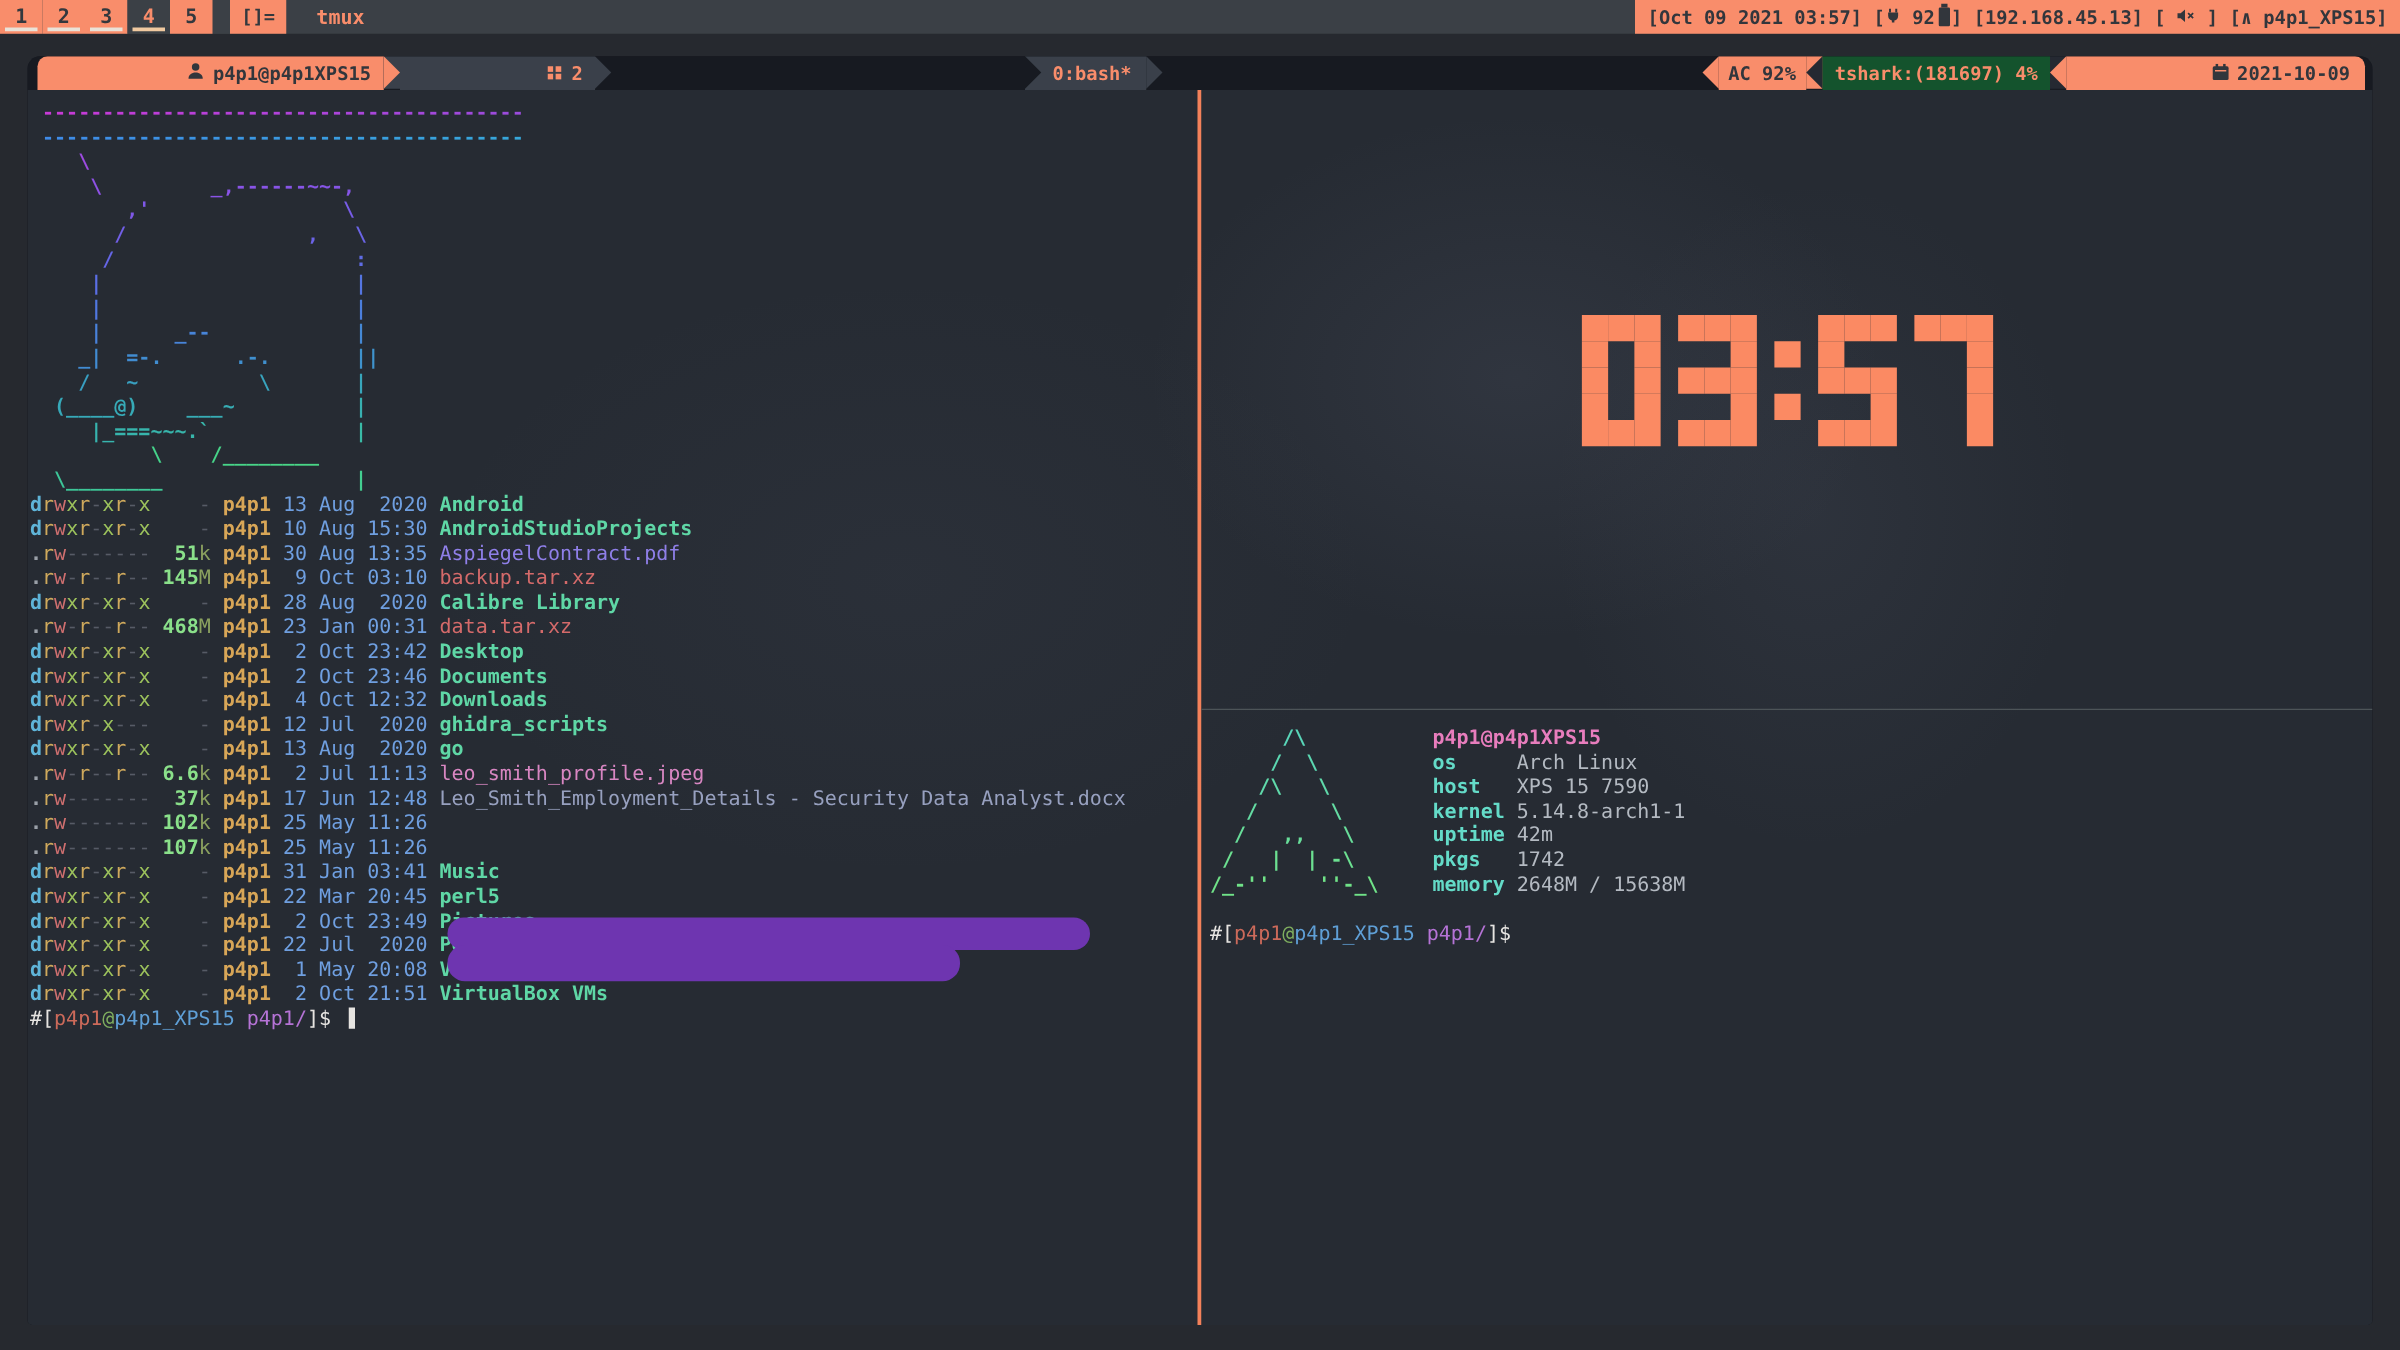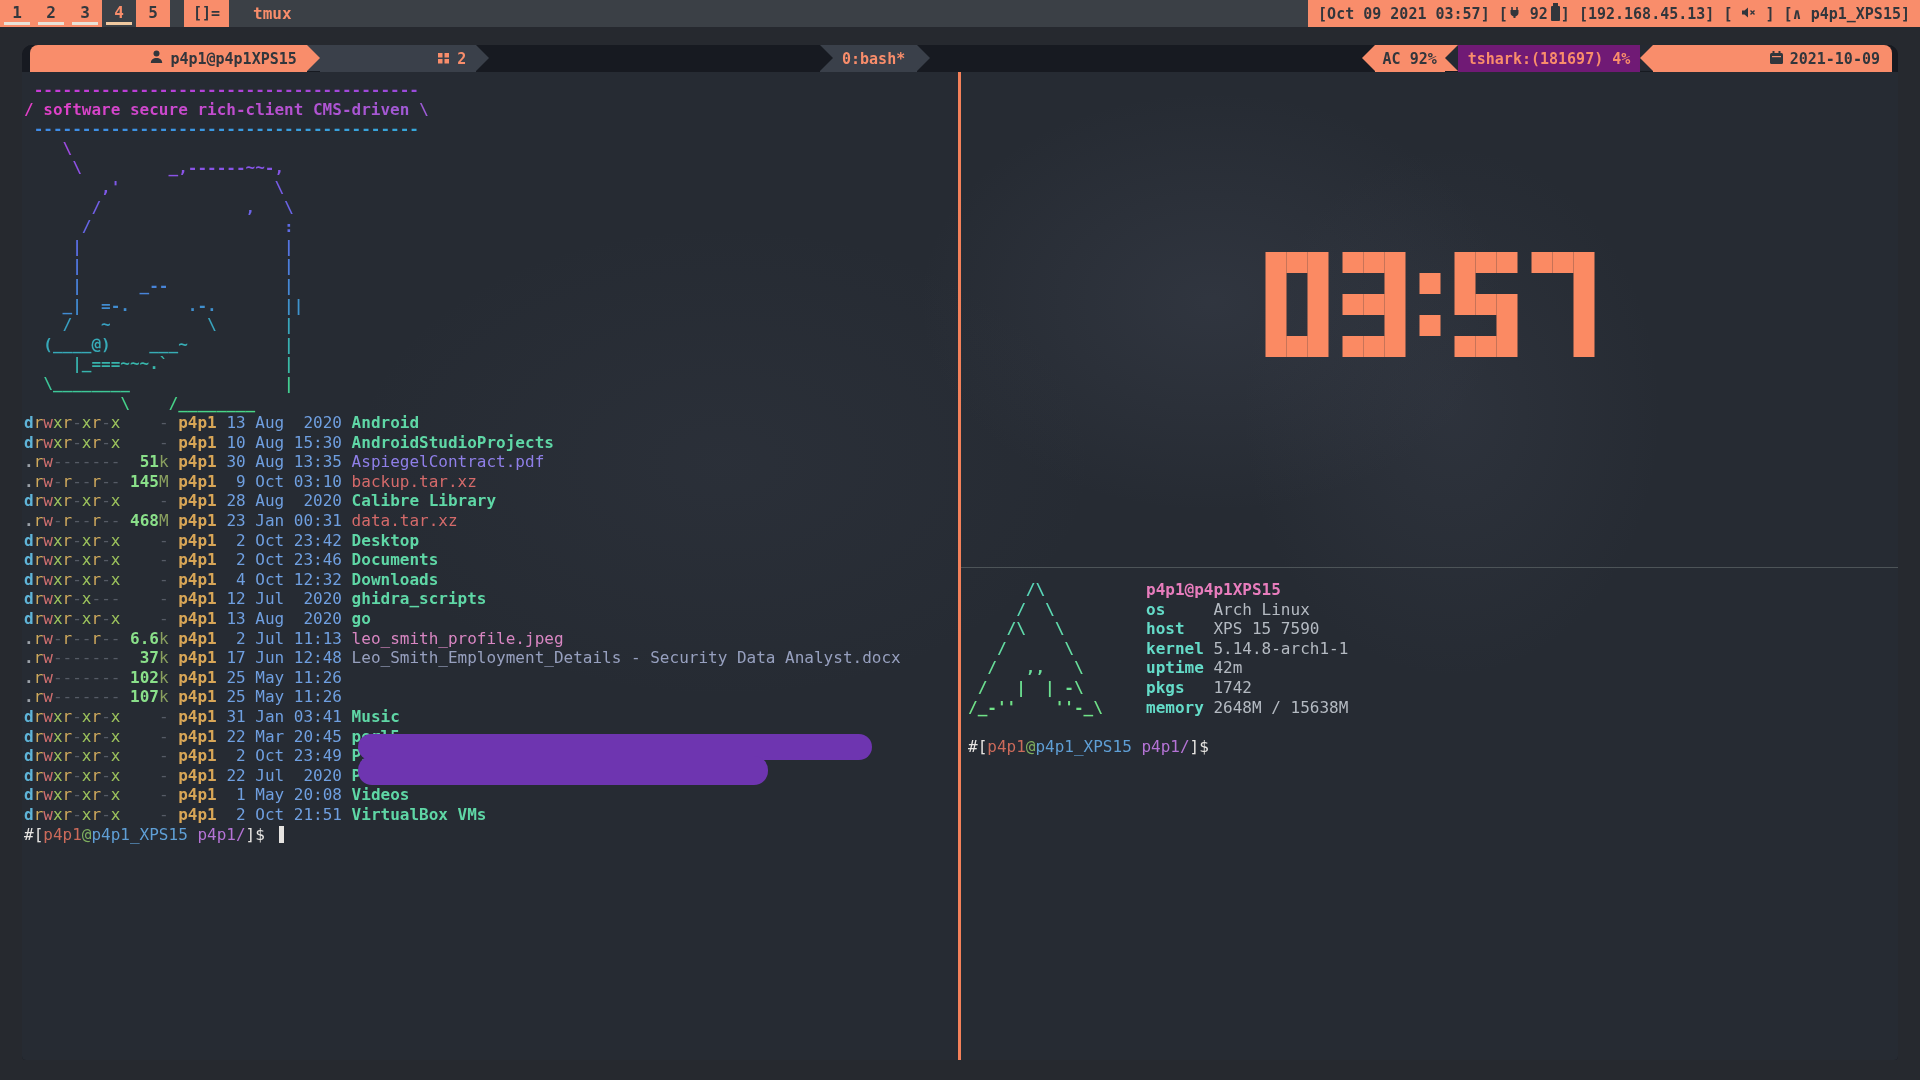--- a/index.html
+++ b/index.html
@@ -44,21 +44,21 @@
   .tri-in-l { border-top:13.5px solid transparent; border-bottom:13.5px solid transparent;
               border-left:13px solid #171a21; margin-right:-13px; position:relative; z-index:2; }
   .sb-center .seg-dark { padding:0 12px 0 22px; }
   .sb-right { position:absolute; right:6px; top:0; display:flex; height:27px; }
   .tri-l-salmon { border-top:13.5px solid transparent; border-bottom:13.5px solid transparent;
                   border-right:13px solid #f98d6b; }
   .tri-l-dark { border-top:13.5px solid transparent; border-bottom:13.5px solid transparent;
                 border-right:13px solid #252932; background:#f98d6b; }
   .tri-l-salmon2 { border-top:13.5px solid transparent; border-bottom:13.5px solid transparent;
                    border-right:13px solid #f98d6b; background:#252932; }
-  .seg-proc { background:#701a75; color:#f98d6b; padding:0 10px; }
+  .seg-proc { background:#14532d; color:#f98d6b; padding:0 10px; }
   .seg-date { background:#f98d6b; color:#32363c; padding:0 12px 0 8px; border-radius:0 8px 0 0; }
 
   
   .term-body { position:absolute; top:27px; left:0; right:0; bottom:0; display:flex;
     background:
       radial-gradient(420px 300px at 1190px 230px, rgba(110,116,138,.14), transparent 70%),
       radial-gradient(300px 380px at 1430px 340px, rgba(100,106,126,.12), transparent 70%),
       radial-gradient(520px 330px at 700px 390px, rgba(96,102,122,.08), transparent 72%),
       #262b33; }
   .left-pane { width:936px; position:relative; padding:8px 0 0 2px; overflow:hidden; }
@@ -186,36 +186,35 @@
           <span>2021-10-09</span>
         </div>
       </div>
     </div>
 
     <div class="term-body">
 
       <div class="left-pane">
         <div id="ascii-block">
             <div class="mono lol" style="--c1: #c93ad6; --c2: #5a64e4;"> ----------------------------------------</div>
-            <div class="mono lol" style="--c1: #e43fc8; --c2: #3f7fe8;">/ software secure rich-client CMS-driven \</div>
             <div class="mono lol" style="--c1: #3f8ae8; --c2: #2bd0c8;"> ----------------------------------------</div>
             <div class="mono lol" style="--c1: #a04ae2; --c2: #745de8;">    \</div>
             <div class="mono lol" style="--c1: #9150e6; --c2: #6764e8;">     \         _,------~~-,</div>
             <div class="mono lol" style="--c1: #8256e8; --c2: #5c6de6;">        ,'                \</div>
             <div class="mono lol" style="--c1: #745de8; --c2: #5276e2;">       /               ,   \</div>
             <div class="mono lol" style="--c1: #6764e8; --c2: #4a80dc;">      /                    :</div>
             <div class="mono lol" style="--c1: #5c6de6; --c2: #428ad4;">     |                     |</div>
             <div class="mono lol" style="--c1: #5276e2; --c2: #3c94cc;">     |                     |</div>
             <div class="mono lol" style="--c1: #4a80dc; --c2: #389ec4;">     |      _--            |</div>
             <div class="mono lol" style="--c1: #428ad4; --c2: #36a8ba;">    _|  =-.      .-.       ||</div>
             <div class="mono lol" style="--c1: #389ec4; --c2: #38bca6;">    /   ~          \       |</div>
             <div class="mono lol" style="--c1: #36a8ba; --c2: #3cc69a;">  (____@)    ___~          |</div>
             <div class="mono lol" style="--c1: #36b2b0; --c2: #42d08e;">     |_===~~~.`            |</div>
+            <div class="mono lol" style="--c1: #42d08e; --c2: #60ea6e;">          \    /________</div>
             <div class="mono lol" style="--c1: #3cc69a; --c2: #54e278;">  \________                |</div>
-            <div class="mono lol" style="--c1: #42d08e; --c2: #60ea6e;">          \    /________</div>
           </div>
         <div id="listing">
             <div class="row"><span><span style="color: rgb(95, 180, 216); font-weight: bold;">d</span><span style="color: rgb(207, 169, 92);">r</span><span style="color: rgb(207, 111, 111);">w</span><span style="color: rgb(156, 194, 92);">x</span><span style="color: rgb(207, 169, 92);">r</span><span style="color: rgb(86, 91, 102);">-</span><span style="color: rgb(156, 194, 92);">x</span><span style="color: rgb(207, 169, 92);">r</span><span style="color: rgb(86, 91, 102);">-</span><span style="color: rgb(156, 194, 92);">x</span></span><span style="color: rgb(86, 91, 102);">    -</span><span class="owner"> p4p1 </span><span class="date">13 Aug  2020 </span><span class="b" style="color: rgb(95, 215, 166);">Android</span></div>
             <div class="row"><span><span style="color: rgb(95, 180, 216); font-weight: bold;">d</span><span style="color: rgb(207, 169, 92);">r</span><span style="color: rgb(207, 111, 111);">w</span><span style="color: rgb(156, 194, 92);">x</span><span style="color: rgb(207, 169, 92);">r</span><span style="color: rgb(86, 91, 102);">-</span><span style="color: rgb(156, 194, 92);">x</span><span style="color: rgb(207, 169, 92);">r</span><span style="color: rgb(86, 91, 102);">-</span><span style="color: rgb(156, 194, 92);">x</span></span><span style="color: rgb(86, 91, 102);">    -</span><span class="owner"> p4p1 </span><span class="date">10 Aug 15:30 </span><span class="b" style="color: rgb(95, 215, 166);">AndroidStudioProjects</span></div>
             <div class="row"><span><span style="color: rgb(154, 160, 168); font-weight: bold;">.</span><span style="color: rgb(207, 169, 92);">r</span><span style="color: rgb(207, 111, 111);">w</span><span style="color: rgb(86, 91, 102);">-</span><span style="color: rgb(86, 91, 102);">-</span><span style="color: rgb(86, 91, 102);">-</span><span style="color: rgb(86, 91, 102);">-</span><span style="color: rgb(86, 91, 102);">-</span><span style="color: rgb(86, 91, 102);">-</span><span style="color: rgb(86, 91, 102);">-</span></span><span><span style="color: rgb(138, 224, 138); font-weight: bold;">  51</span><span style="color: rgb(138, 160, 95);">k</span></span><span class="owner"> p4p1 </span><span class="date">30 Aug 13:35 </span><span style="color: rgb(143, 127, 232);">AspiegelContract.pdf</span></div>
             <div class="row"><span><span style="color: rgb(154, 160, 168); font-weight: bold;">.</span><span style="color: rgb(207, 169, 92);">r</span><span style="color: rgb(207, 111, 111);">w</span><span style="color: rgb(86, 91, 102);">-</span><span style="color: rgb(207, 169, 92);">r</span><span style="color: rgb(86, 91, 102);">-</span><span style="color: rgb(86, 91, 102);">-</span><span style="color: rgb(207, 169, 92);">r</span><span style="color: rgb(86, 91, 102);">-</span><span style="color: rgb(86, 91, 102);">-</span></span><span><span style="color: rgb(138, 224, 138); font-weight: bold;"> 145</span><span style="color: rgb(138, 160, 95);">M</span></span><span class="owner"> p4p1 </span><span class="date"> 9 Oct 03:10 </span><span style="color: rgb(212, 106, 106);">backup.tar.xz</span></div>
             <div class="row"><span><span style="color: rgb(95, 180, 216); font-weight: bold;">d</span><span style="color: rgb(207, 169, 92);">r</span><span style="color: rgb(207, 111, 111);">w</span><span style="color: rgb(156, 194, 92);">x</span><span style="color: rgb(207, 169, 92);">r</span><span style="color: rgb(86, 91, 102);">-</span><span style="color: rgb(156, 194, 92);">x</span><span style="color: rgb(207, 169, 92);">r</span><span style="color: rgb(86, 91, 102);">-</span><span style="color: rgb(156, 194, 92);">x</span></span><span style="color: rgb(86, 91, 102);">    -</span><span class="owner"> p4p1 </span><span class="date">28 Aug  2020 </span><span class="b" style="color: rgb(95, 215, 166);">Calibre Library</span></div>
             <div class="row"><span><span style="color: rgb(154, 160, 168); font-weight: bold;">.</span><span style="color: rgb(207, 169, 92);">r</span><span style="color: rgb(207, 111, 111);">w</span><span style="color: rgb(86, 91, 102);">-</span><span style="color: rgb(207, 169, 92);">r</span><span style="color: rgb(86, 91, 102);">-</span><span style="color: rgb(86, 91, 102);">-</span><span style="color: rgb(207, 169, 92);">r</span><span style="color: rgb(86, 91, 102);">-</span><span style="color: rgb(86, 91, 102);">-</span></span><span><span style="color: rgb(138, 224, 138); font-weight: bold;"> 468</span><span style="color: rgb(138, 160, 95);">M</span></span><span class="owner"> p4p1 </span><span class="date">23 Jan 00:31 </span><span style="color: rgb(212, 106, 106);">data.tar.xz</span></div>
             <div class="row"><span><span style="color: rgb(95, 180, 216); font-weight: bold;">d</span><span style="color: rgb(207, 169, 92);">r</span><span style="color: rgb(207, 111, 111);">w</span><span style="color: rgb(156, 194, 92);">x</span><span style="color: rgb(207, 169, 92);">r</span><span style="color: rgb(86, 91, 102);">-</span><span style="color: rgb(156, 194, 92);">x</span><span style="color: rgb(207, 169, 92);">r</span><span style="color: rgb(86, 91, 102);">-</span><span style="color: rgb(156, 194, 92);">x</span></span><span style="color: rgb(86, 91, 102);">    -</span><span class="owner"> p4p1 </span><span class="date"> 2 Oct 23:42 </span><span class="b" style="color: rgb(95, 215, 166);">Desktop</span></div>
             <div class="row"><span><span style="color: rgb(95, 180, 216); font-weight: bold;">d</span><span style="color: rgb(207, 169, 92);">r</span><span style="color: rgb(207, 111, 111);">w</span><span style="color: rgb(156, 194, 92);">x</span><span style="color: rgb(207, 169, 92);">r</span><span style="color: rgb(86, 91, 102);">-</span><span style="color: rgb(156, 194, 92);">x</span><span style="color: rgb(207, 169, 92);">r</span><span style="color: rgb(86, 91, 102);">-</span><span style="color: rgb(156, 194, 92);">x</span></span><span style="color: rgb(86, 91, 102);">    -</span><span class="owner"> p4p1 </span><span class="date"> 2 Oct 23:46 </span><span class="b" style="color: rgb(95, 215, 166);">Documents</span></div>

